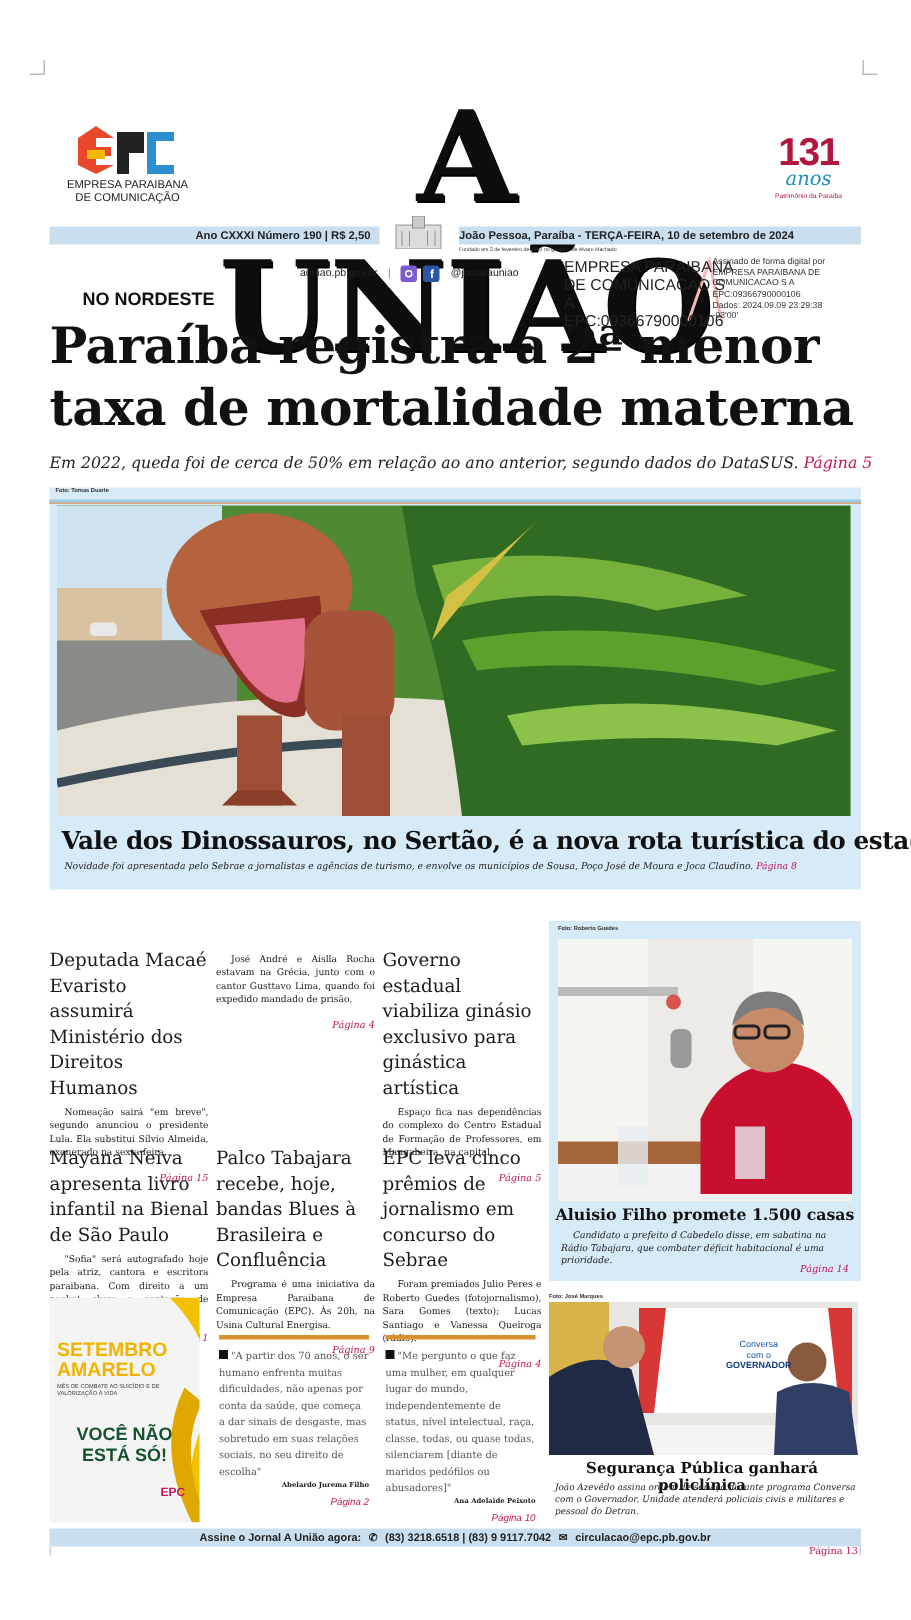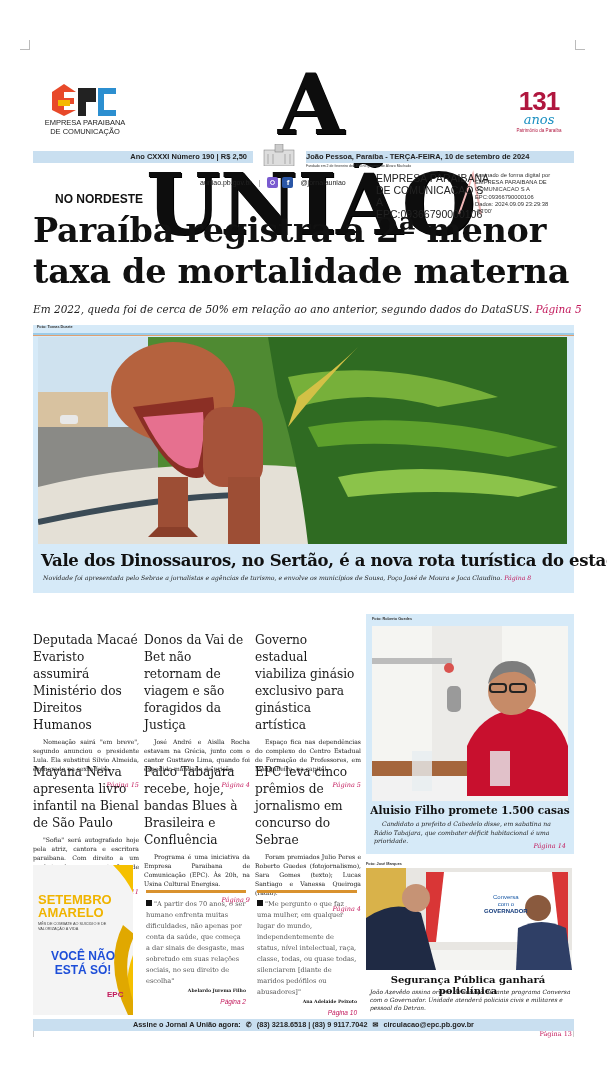--- a/index.html
+++ b/index.html
@@ -61,21 +61,21 @@
   .side-box { left: 366px; top: 614px; width: 208px; height: 240px; background: #d6eaf8; }
   .side-photo { position: absolute; left: 6px; top: 12px; width: 196px; height: 175px; overflow: hidden; background: #ddd; }
   .side-title { position: absolute; left: 0; top: 190px; width: 208px; text-align: center; font-family: "DejaVu Serif", serif; font-weight: bold; font-size: 10.5px; color: #111; }
   .side-body { position: absolute; left: 8px; top: 206px; width: 196px; font-family: "DejaVu Serif", serif; font-style: italic; font-size: 6.1px; line-height: 8.5px; color: #222; text-indent: 8px; }
   .side-ref { position: absolute; right: 8px; top: 228px; font-family: "DejaVu Serif", serif; font-style: italic; font-size: 6.5px; color: #c2185b; }
 
   
   .campaign { left: 33px; top: 865px; width: 100px; height: 150px; background: #f4f4f4; overflow: hidden; }
   .campaign-title { position: absolute; left: 5px; top: 28px; font-family: "Liberation Sans", sans-serif; font-weight: bold; font-size: 13px; line-height: 13px; color: #f0b400; }
   .campaign-sub { position: absolute; left: 5px; top: 57px; width: 70px; font-family: "Liberation Sans", sans-serif; font-size: 3.8px; line-height: 4.5px; color: #444; }
-  .campaign-cta { position: absolute; left: 18px; top: 84px; font-family: "Liberation Sans", sans-serif; font-weight: bold; font-size: 12px; line-height: 14px; color: #1d4ed8; text-align: center; }
+  .campaign-cta { position: absolute; left: 18px; top: 84px; font-family: "Liberation Sans", sans-serif; font-weight: bold; font-size: 12px; line-height: 14px; color: #14532d; text-align: center; }
   .ribbon { position: absolute; left: 50px; top: 0; width: 70px; height: 150px; }
 
   .quote { width: 100px; }
   .quote-rule { height: 3px; background: #d9922e; margin-bottom: 6px; }
   .quote-text { font-family: "DejaVu Serif", serif; font-size: 6.6px; line-height: 11px; color: #555; }
   .quote-bullet { display: inline-block; width: 6px; height: 6px; background: #111; margin-right: 2px; }
   .quote-author { font-family: "DejaVu Serif", serif; font-weight: bold; font-size: 4.6px; color: #222; text-align: right; margin-top: 1px; }
   .quote-ref { font-family: Liberation Sans, sans-serif; font-style: italic; font-size: 6.5px; color: #c2185b; text-align: right; margin-top: 5px; }
 
   .sec-box { left: 362px; top: 862px; width: 212px; height: 156px; background: #ffffff; }
@@ -192,21 +192,20 @@
     <span class="pageref">Página 8</span>
   </div>
 </div>
 
 <div class="abs brief" style="left:33px; top:608px;">
   <div class="brief-title">Deputada Macaé Evaristo assumirá Ministério dos Direitos Humanos</div>
   <div class="brief-body">Nomeação sairá "em breve", segundo anunciou o presidente Lula. Ela substitui Sílvio Almeida, exonerado na sexta-feira.</div>
   <div class="brief-ref">Página 15</div>
 </div>
 <div class="abs brief" style="left:144px; top:608px;">
-  <div class="brief-title">Donos da Vai de Bet não retornam de viagem e são foragidos da Justiça</div>
   <div class="brief-body">José André e Aislla Rocha estavam na Grécia, junto com o cantor Gusttavo Lima, quando foi expedido mandado de prisão.</div>
   <div class="brief-ref">Página 4</div>
 </div>
 <div class="abs brief" style="left:255px; top:608px;">
   <div class="brief-title">Governo estadual viabiliza ginásio exclusivo para ginástica artística</div>
   <div class="brief-body">Espaço fica nas dependências do complexo do Centro Estadual de Formação de Professores, em Mangabeira, na capital.</div>
   <div class="brief-ref">Página 5</div>
 </div>
 
 <div class="abs brief" style="left:33px; top:740px;">

